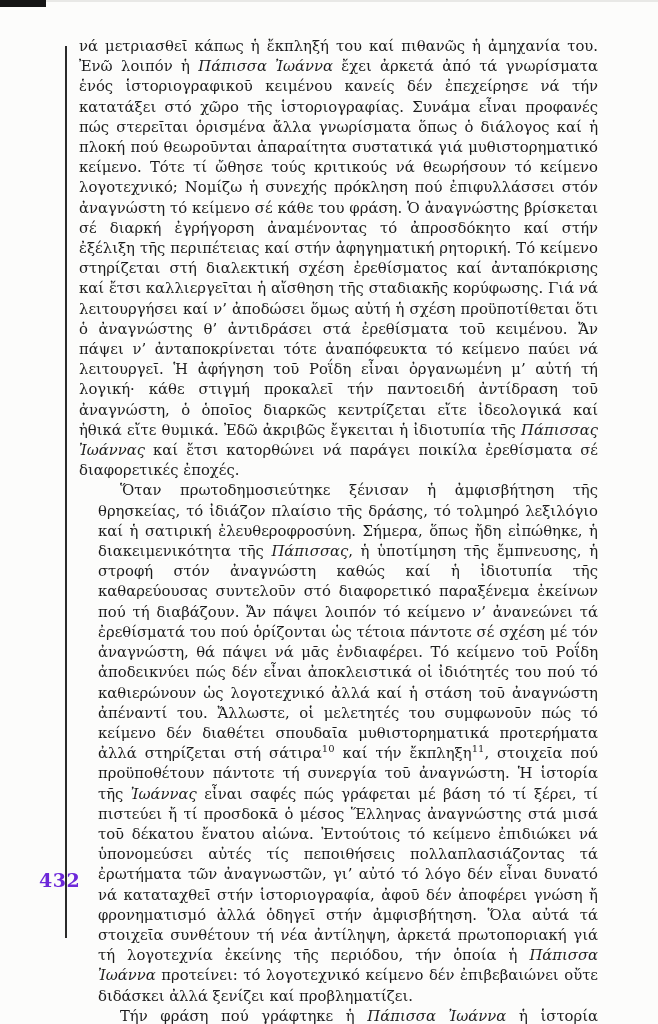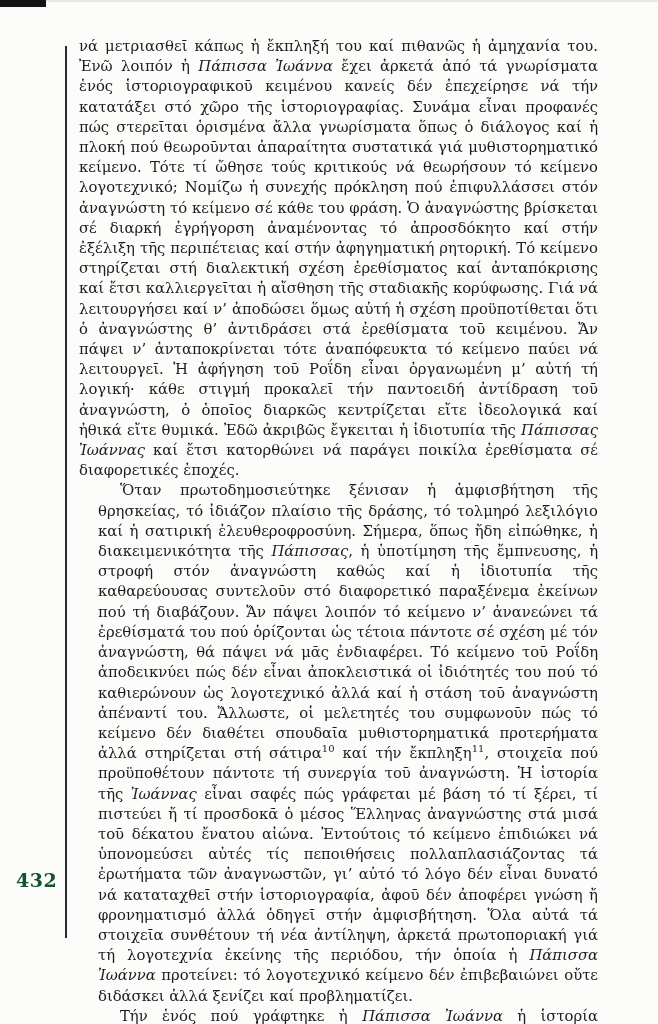--- a/index.html
+++ b/index.html
@@ -29,27 +29,27 @@
   .margin-rule {
     position: absolute;
     left: 65px;
     top: 46px;
     width: 2px;
     height: 892px;
     background: #2b2b2b;
   }
   .page-number {
     position: absolute;
-    left: 16px;
+    left: 39px;
     top: 869px;
     width: 34px;
     text-align: right;
     font-size: 19px;
     font-weight: 700;
-    color: #14532d;
+    color: #6d28d9;
     letter-spacing: 0.5px;
   }
   .text-block {
     position: absolute;
     left: 79px;
     top: 36px;
     width: 519px;
     color: #1c1c1c;
     font-size: 14.8px;
     line-height: 20.2px;
@@ -74,14 +74,14 @@
 </head>
 <body>
 
 <div class="top-edge"></div>
 <div class="corner-mark"></div>
 <div class="margin-rule"></div>
 <div class="page-number">432</div>
 <div class="text-block">
     <p class="para"><span>νά μετριασθεῖ κάπως ἡ ἔκπληξή του καί πιθανῶς ἡ ἀμηχανία του. Ἐνῶ λοιπόν ἡ </span><em>Πάπισσα Ἰωάννα</em><span> ἔχει ἀρκετά ἀπό τά γνωρίσματα ἑνός ἱστοριογραφικοῦ κειμένου κανείς δέν ἐπεχείρησε νά τήν κατατάξει στό χῶρο τῆς ἱστοριογραφίας. Συνάμα εἶναι προφανές πώς στερεῖται ὁρισμένα ἄλλα γνωρίσματα ὅπως ὁ διάλογος καί ἡ πλοκή πού θεωροῦνται ἀπαραίτητα συστατικά γιά μυθιστορηματικό κείμενο. Τότε τί ὤθησε τούς κριτικούς νά θεωρήσουν τό κείμενο λογοτεχνικό; Νομίζω ἡ συνεχής πρόκληση πού ἐπιφυλλάσσει στόν ἀναγνώστη τό κείμενο σέ κάθε του φράση. Ὁ ἀναγνώστης βρίσκεται σέ διαρκή ἐγρήγορση ἀναμένοντας τό ἀπροσδόκητο καί στήν ἐξέλιξη τῆς περιπέτειας καί στήν ἀφηγηματική ρητορική. Τό κείμενο στηρίζεται στή διαλεκτική σχέση ἐρεθίσματος καί ἀνταπόκρισης καί ἔτσι καλλιεργεῖται ἡ αἴσθηση τῆς σταδιακῆς κορύφωσης. Γιά νά λειτουργήσει καί ν’ ἀποδώσει ὅμως αὐτή ἡ σχέση προϋποτίθεται ὅτι ὁ ἀναγνώστης θ’ ἀντιδράσει στά ἐρεθίσματα τοῦ κειμένου. Ἄν πάψει ν’ ἀνταποκρίνεται τότε ἀναπόφευκτα τό κείμενο παύει νά λειτουργεῖ. Ἡ ἀφήγηση τοῦ Ροΐδη εἶναι ὀργανωμένη μ’ αὐτή τή λογική· κάθε στιγμή προκαλεῖ τήν παντοειδή ἀντίδραση τοῦ ἀναγνώστη, ὁ ὁποῖος διαρκῶς κεντρίζεται εἴτε ἰδεολογικά καί ἠθικά εἴτε θυμικά. Ἐδῶ ἀκριβῶς ἔγκειται ἡ ἰδιοτυπία τῆς </span><em>Πάπισσας Ἰωάννας</em><span> καί ἔτσι κατορθώνει νά παράγει ποικίλα ἐρεθίσματα σέ διαφορετικές ἐποχές.</span></p>
     <p class="para indent"><span>Ὅταν πρωτοδημοσιεύτηκε ξένισαν ἡ ἀμφισβήτηση τῆς θρησκείας, τό ἰδιάζον πλαίσιο τῆς δράσης, τό τολμηρό λεξιλόγιο καί ἡ σατιρική ἐλευθεροφροσύνη. Σήμερα, ὅπως ἤδη εἰπώθηκε, ἡ διακειμενικότητα τῆς </span><em>Πάπισσας</em><span>, ἡ ὑποτίμηση τῆς ἔμπνευσης, ἡ στροφή στόν ἀναγνώστη καθώς καί ἡ ἰδιοτυπία τῆς καθαρεύουσας συντελοῦν στό διαφορετικό παραξένεμα ἐκείνων πού τή διαβάζουν. Ἄν πάψει λοιπόν τό κείμενο ν’ ἀνανεώνει τά ἐρεθίσματά του πού ὁρίζονται ὡς τέτοια πάντοτε σέ σχέση μέ τόν ἀναγνώστη, θά πάψει νά μᾶς ἐνδιαφέρει. Τό κείμενο τοῦ Ροΐδη ἀποδεικνύει πώς δέν εἶναι ἀποκλειστικά οἱ ἰδιότητές του πού τό καθιερώνουν ὡς λογοτεχνικό ἀλλά καί ἡ στάση τοῦ ἀναγνώστη ἀπέναντί του. Ἄλλωστε, οἱ μελετητές του συμφωνοῦν πώς τό κείμενο δέν διαθέτει σπουδαῖα μυθιστορηματικά προτερήματα ἀλλά στηρίζεται στή σάτιρα</span><sup>10</sup><span> καί τήν ἔκπληξη</span><sup>11</sup><span>, στοιχεῖα πού προϋποθέτουν πάντοτε τή συνεργία τοῦ ἀναγνώστη. Ἡ ἱστορία τῆς </span><em>Ἰωάννας</em><span> εἶναι σαφές πώς γράφεται μέ βάση τό τί ξέρει, τί πιστεύει ἤ τί προσδοκᾶ ὁ μέσος Ἕλληνας ἀναγνώστης στά μισά τοῦ δέκατου ἔνατου αἰώνα. Ἐντούτοις τό κείμενο ἐπιδιώκει νά ὑπονομεύσει αὐτές τίς πεποιθήσεις πολλαπλασιάζοντας τά ἐρωτήματα τῶν ἀναγνωστῶν, γι’ αὐτό τό λόγο δέν εἶναι δυνατό νά καταταχθεῖ στήν ἱστοριογραφία, ἀφοῦ δέν ἀποφέρει γνώση ἤ φρονηματισμό ἀλλά ὁδηγεῖ στήν ἀμφισβήτηση. Ὅλα αὐτά τά στοιχεῖα συνθέτουν τή νέα ἀντίληψη, ἀρκετά πρωτοποριακή γιά τή λογοτεχνία ἐκείνης τῆς περιόδου, τήν ὁποία ἡ </span><em>Πάπισσα Ἰωάννα</em><span> προτείνει: τό λογοτεχνικό κείμενο δέν ἐπιβεβαιώνει οὔτε διδάσκει ἀλλά ξενίζει καί προβληματίζει.</span></p>
-    <p class="para indent"><span>Τήν ἑνός πού γράφτηκε ἡ </span><em>Πάπισσα Ἰωάννα</em><span> ἡ ἱστορία τροφοδοτοῦσε πληθωρικά τόσο τήν ποίηση (π.χ. Βαλαωρίτης) ὅσο καί τήν πεζογραφία (π.χ. Ραγκαβής, Σπ. Ζαμπέλιος, Στ.Ξένος). Τά ἱστορικά μυθιστορήμα-</span></p>
+    <p class="para indent"><span>Τήν φράση πού γράφτηκε ἡ </span><em>Πάπισσα Ἰωάννα</em><span> ἡ ἱστορία τροφοδοτοῦσε πληθωρικά τόσο τήν ποίηση (π.χ. Βαλαωρίτης) ὅσο καί τήν πεζογραφία (π.χ. Ραγκαβής, Σπ. Ζαμπέλιος, Στ.Ξένος). Τά ἱστορικά μυθιστορήμα-</span></p>
   </div>
 
 </body></html>

